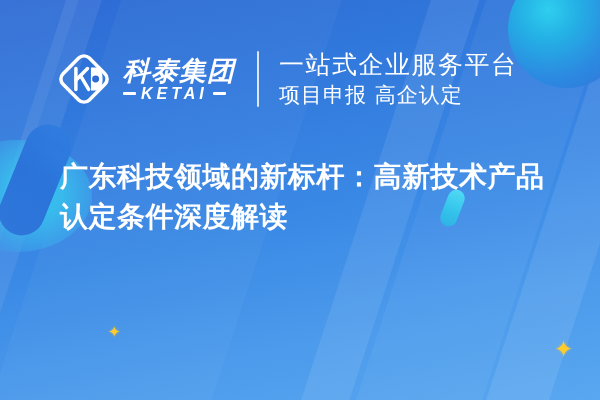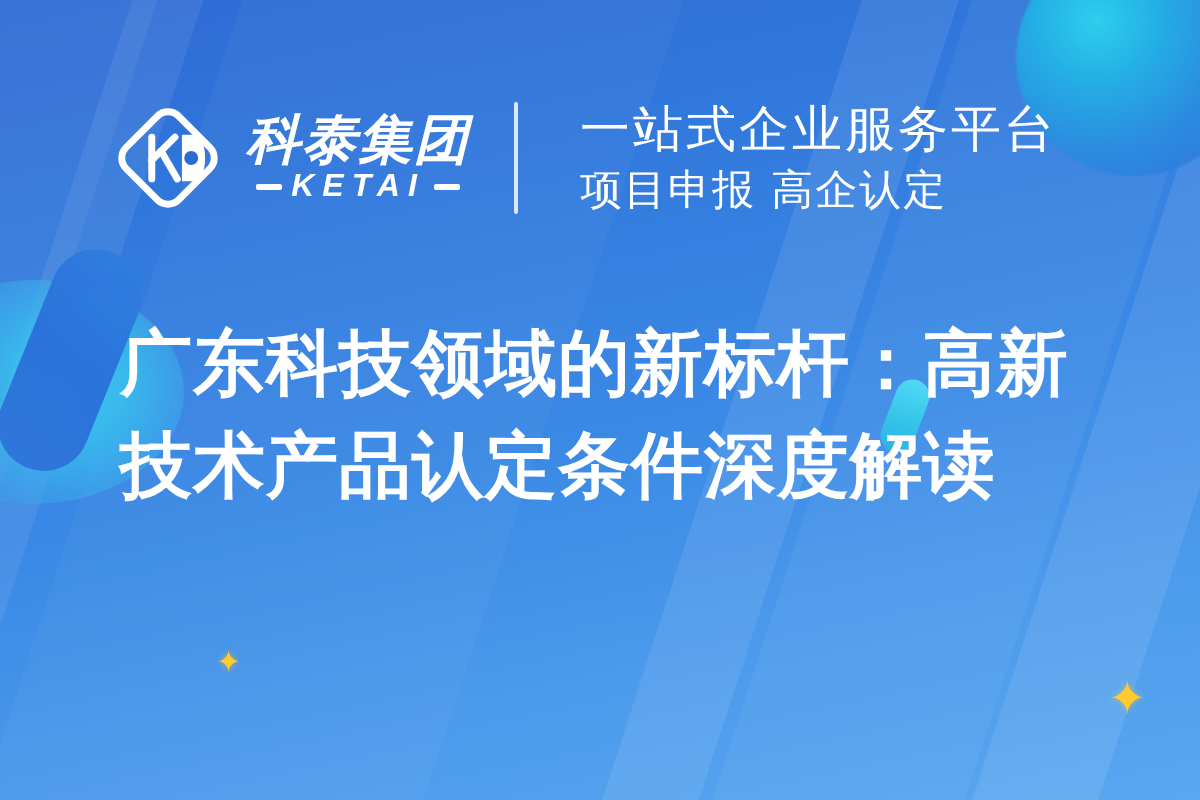--- a/index.html
+++ b/index.html
@@ -123,21 +123,20 @@
     color: #ffffff;
     letter-spacing: 1px;
     line-height: 1;
     white-space: nowrap;
   }
 
   .logo-en-row {
     display: flex;
     align-items: center;
     gap: 5px;
-    justify-content: center;
   }
   .logo-dash {
     display: block;
     width: 13px;
     height: 3px;
     background: #ffffff;
     border-radius: 1px;
   }
   .logo-en {
     font-family: "Liberation Sans", sans-serif;
@@ -151,21 +150,21 @@
 
   .divider {
     width: 2px;
     height: 56px;
     background: rgba(255,255,255,0.82);
     margin: 0 20px 0 22px;
     flex: 0 0 auto;
     border-radius: 1px;
   }
 
-  .tagline { display: flex; flex-direction: column; gap: 5px; margin-left: 11px; }
+  .tagline { display: flex; flex-direction: column; gap: 5px; }
 
   .tagline-main {
     font-family: "DejaVu Sans", "Liberation Sans", sans-serif;
     font-size: 25px;
     color: #ffffff;
     letter-spacing: 1.5px;
     line-height: 1.05;
     white-space: nowrap;
   }
   .tagline-sub {
@@ -177,21 +176,21 @@
     white-space: nowrap;
   }
 
   
   .title {
     position: absolute;
     left: 60px;
     top: 157px;
     width: 510px;
     font-family: "DejaVu Sans", "Liberation Sans", sans-serif;
-    font-size: 36px;
+    font-size: 28px;
     font-weight: bold;
     color: #ffffff;
     line-height: 1.42;
     letter-spacing: 0.5px;
   }
 </style>
 </head>
 <body>
 
 <div class="banner">

